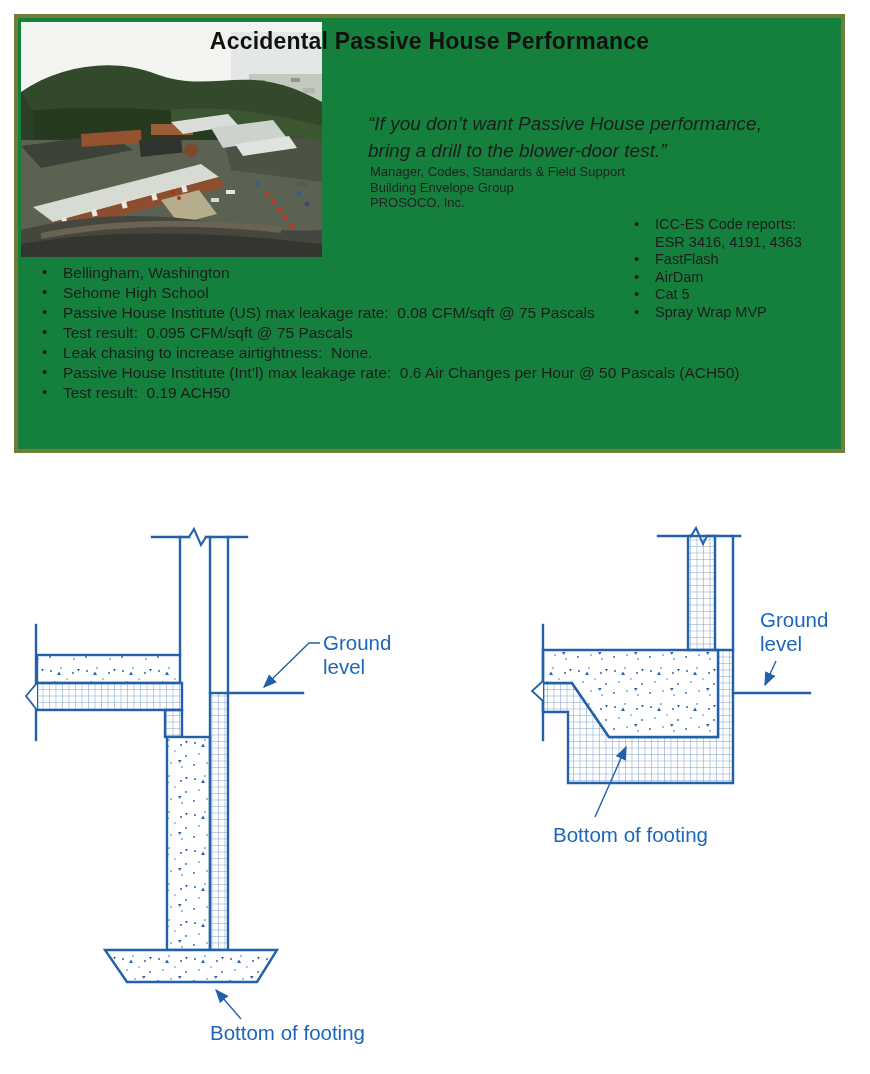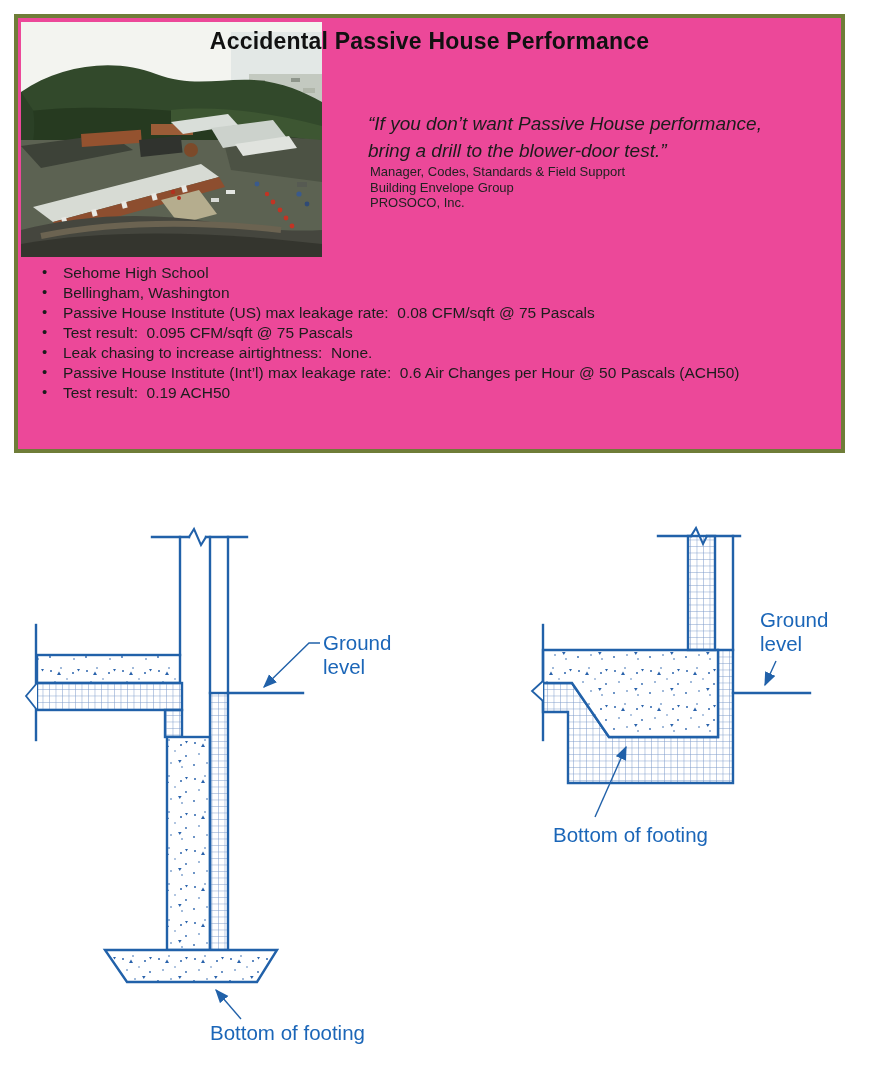--- a/index.html
+++ b/index.html
@@ -1,21 +1,21 @@
 <!DOCTYPE html>
 <html><head>
 <meta charset="utf-8">
 <style>
   html,body{margin:0;padding:0;background:#ffffff;}
   .page{position:relative;width:870px;height:1074px;background:#ffffff;overflow:hidden;
         font-family:"Liberation Sans",sans-serif;}
 
   
   .fig2-box{position:absolute;left:14px;top:14px;width:831px;height:439px;
-            border:4px solid #6f7d38;background:#ec4899;box-sizing:border-box;}
+            border:4px solid #6f7d38;background:#15803d;box-sizing:border-box;}
   .slide-title{position:absolute;left:0;top:10px;width:100%;text-align:center;
                font-size:23px;font-weight:bold;color:#111;letter-spacing:.2px;}
   .photo{position:absolute;left:3px;top:4px;width:301px;height:235px;display:block;}
   .quote{position:absolute;left:350px;top:92px;width:470px;
          font-size:19px;font-style:italic;color:#1c1c1c;line-height:27px;white-space:pre-line;}
   .attribution{position:absolute;left:352px;top:146px;font-size:13px;color:#222;line-height:15.5px;}
   .attribution div{white-space:pre;}
 
   ul.blist{list-style:none;margin:0;padding:0;}
   ul.blist li{position:relative;padding-left:25px;color:#1d1d1d;}
@@ -107,24 +107,32 @@
 
     <div class="quote">“If you don’t want Passive House performance,
 bring a drill to the blower-door test.”</div>
 
     <div class="attribution">
       <div>Manager, Codes, Standards &amp; Field Support</div>
       <div>Building Envelope Group</div>
       <div>PROSOCO, Inc.</div>
     </div>
 
+    <ul class="blist right-bullets">
+      <li>ICC-ES Code reports:
+ESR 3416, 4191, 4363</li>
+      <li>FastFlash</li>
+      <li>AirDam</li>
+      <li>Cat 5</li>
+      <li>Spray Wrap MVP</li>
+    </ul>
 
     <ul class="blist left-bullets">
+      <li>Bellingham, Washington</li>
       <li>Sehome High School</li>
-      <li>Bellingham, Washington</li>
       <li>Passive House Institute (US) max leakage rate:  0.08 CFM/sqft @ 75 Pascals</li>
       <li>Test result:  0.095 CFM/sqft @ 75 Pascals</li>
       <li>Leak chasing to increase airtightness:  None.</li>
       <li>Passive House Institute (Int’l) max leakage rate:  0.6 Air Changes per Hour @ 50 Pascals (ACH50)</li>
       <li>Test result:  0.19 ACH50</li>
     </ul>
   </div>
 
 
   <svg class="diagram diagram-left" width="400" height="535" viewBox="0 0 400 535">

